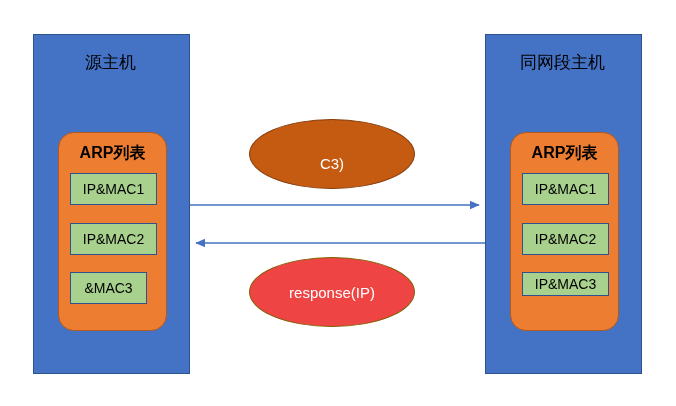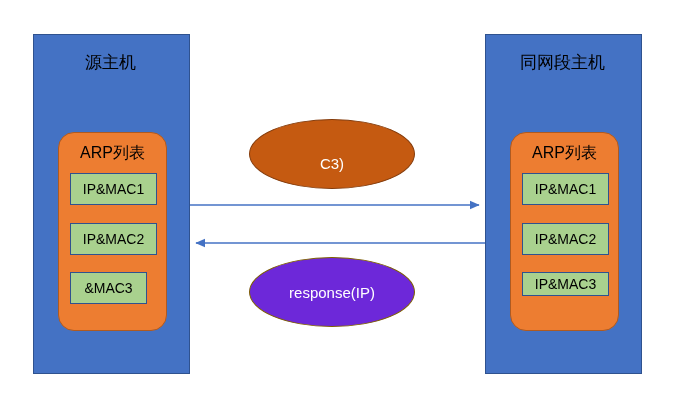--- a/index.html
+++ b/index.html
@@ -48,20 +48,21 @@
   .arp-title {
     position: absolute;
     left: 0;
     right: 0;
     top: 10px;
     text-align: center;
     color: #000000;
     font-size: 16px;
     line-height: 19px;
     white-space: nowrap;
+    font-weight: bold;
   }
 
   
   .entry {
     position: absolute;
     background: #A9D18E;
     border: 1px solid #2F528F;
     box-sizing: border-box;
     display: flex;
     align-items: center;
@@ -84,21 +85,21 @@
     color: #ffffff;
     font-size: 15px;
     line-height: 19px;
     padding: 0 28px;
   }
   .msg-request {
     background: #C55A11;
     border: 1px solid #843C0C;
   }
   .msg-response {
-    background: #6d28d9;
+    background: #ef4444;
     border: 1px solid #7F6000;
   }
 
   
   .arrow-svg {
     position: absolute;
     left: 0;
     top: 0;
     width: 676px;
     height: 406px;

